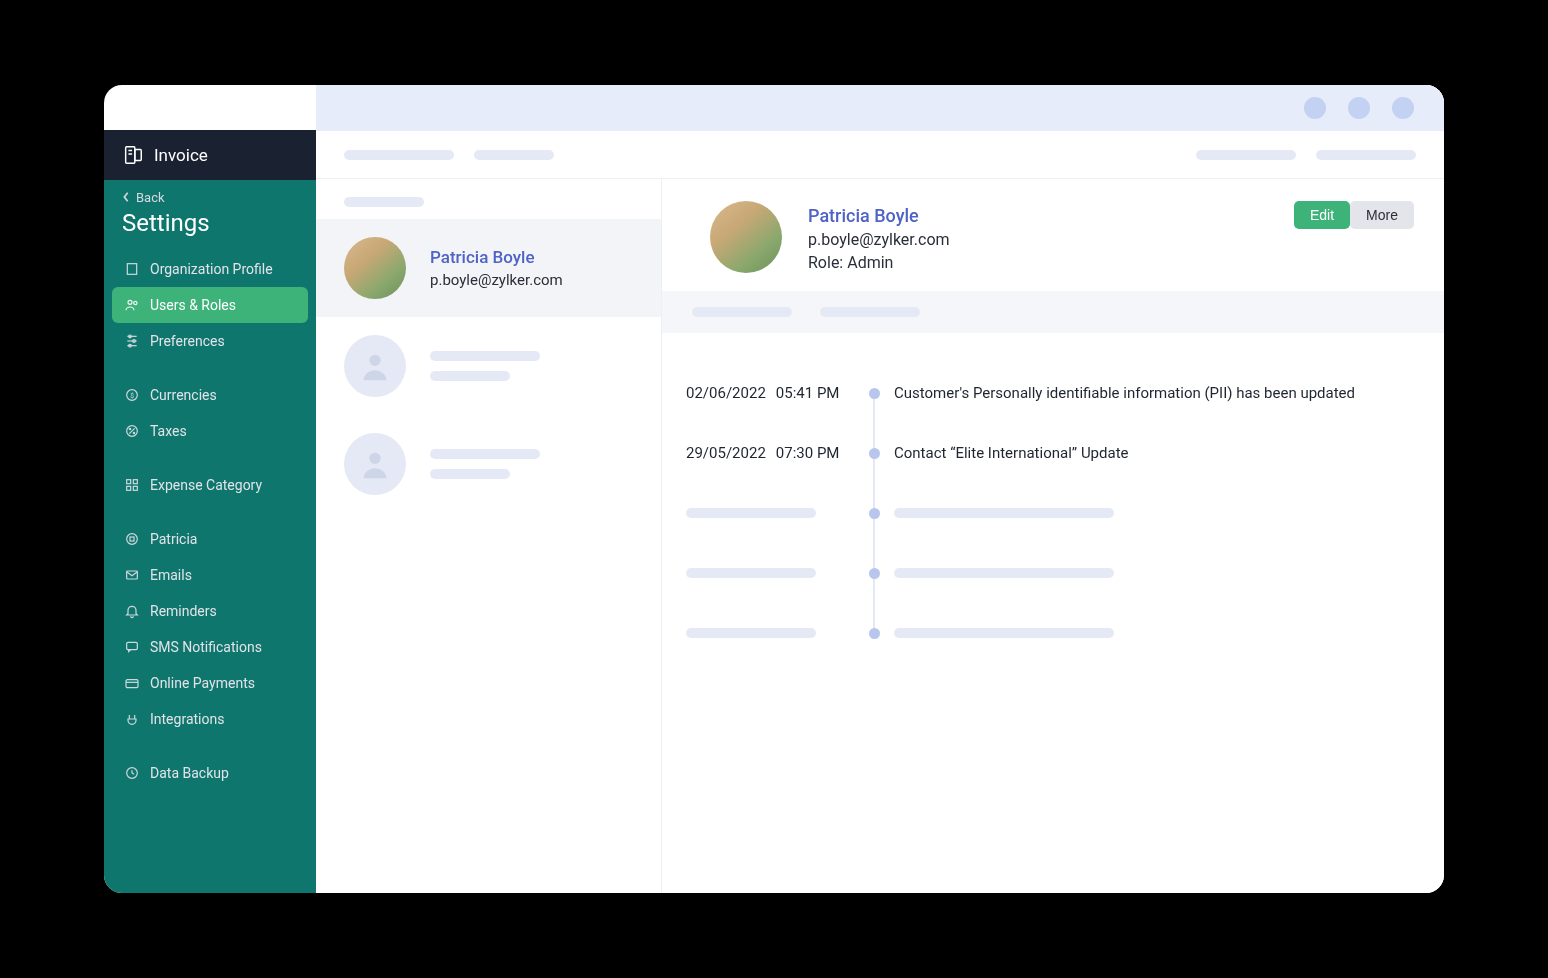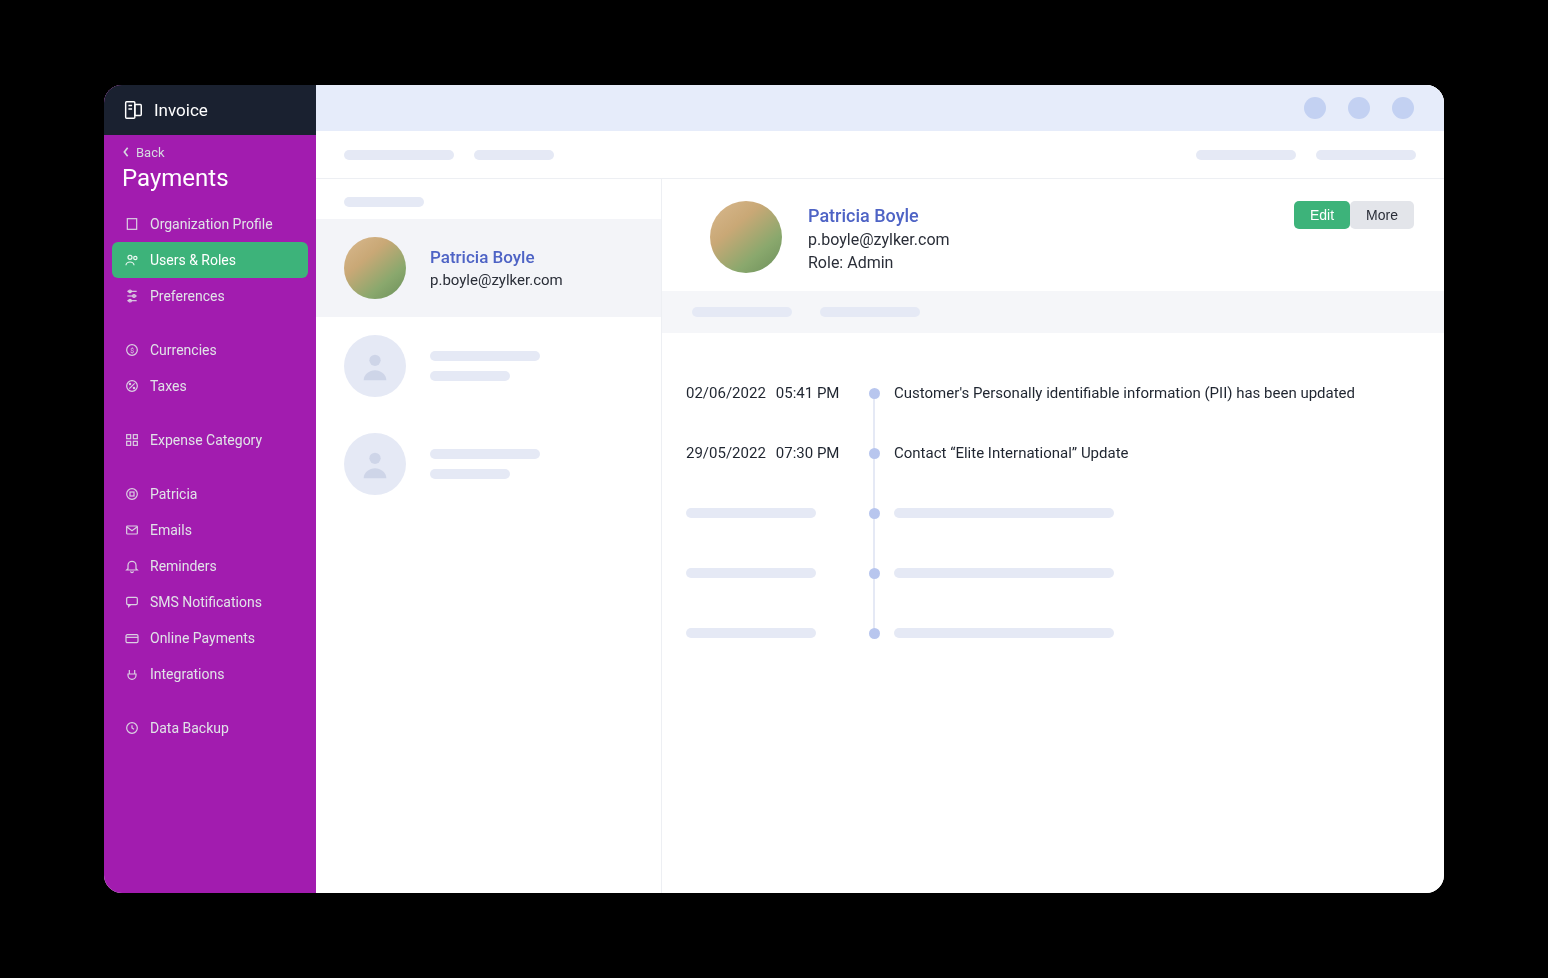--- a/index.html
+++ b/index.html
@@ -16,25 +16,26 @@
     height: 808px;
     background: #fff;
     border-radius: 18px;
     overflow: hidden;
     display: flex;
     box-shadow: 0 10px 40px rgba(0,0,0,0.3);
   }
   
   .sidebar {
     width: 212px;
-    background: #a21caf;
+    background: #0f766e;
     color: #fff;
     display: flex;
     flex-direction: column;
     flex-shrink: 0;
+    margin-top: 45px;
   }
   .brand {
     display: flex;
     align-items: center;
     padding: 14px 18px;
     gap: 10px;
     background: #1a2130;
   }
   .brand-icon {
     width: 22px;
@@ -286,21 +287,21 @@
       <span class="brand-label">Invoice</span>
     </div>
     <div class="back-link">
       <span>
         <svg width="8" height="10" viewBox="0 0 8 12" fill="none" stroke="#d6d9e0" stroke-width="2">
             <path d="M6 1 L2 6 L6 11"></path>
           </svg>
       </span>
       <span>Back</span>
     </div>
-    <div class="settings-title">Payments</div>
+    <div class="settings-title">Settings</div>
 
     <nav class="nav">
       <div class="nav-item">
         <span class="nav-icon"><svg viewBox="0 0 24 24" fill="none" stroke="currentColor" stroke-width="1.8">
               <rect x="5" y="4" width="14" height="16"></rect>
               <line x1="9" y1="8" x2="9" y2="8"></line>
               <line x1="15" y1="8" x2="15" y2="8"></line>
               <line x1="9" y1="12" x2="9" y2="12"></line>
               <line x1="15" y1="12" x2="15" y2="12"></line>
             </svg></span>

